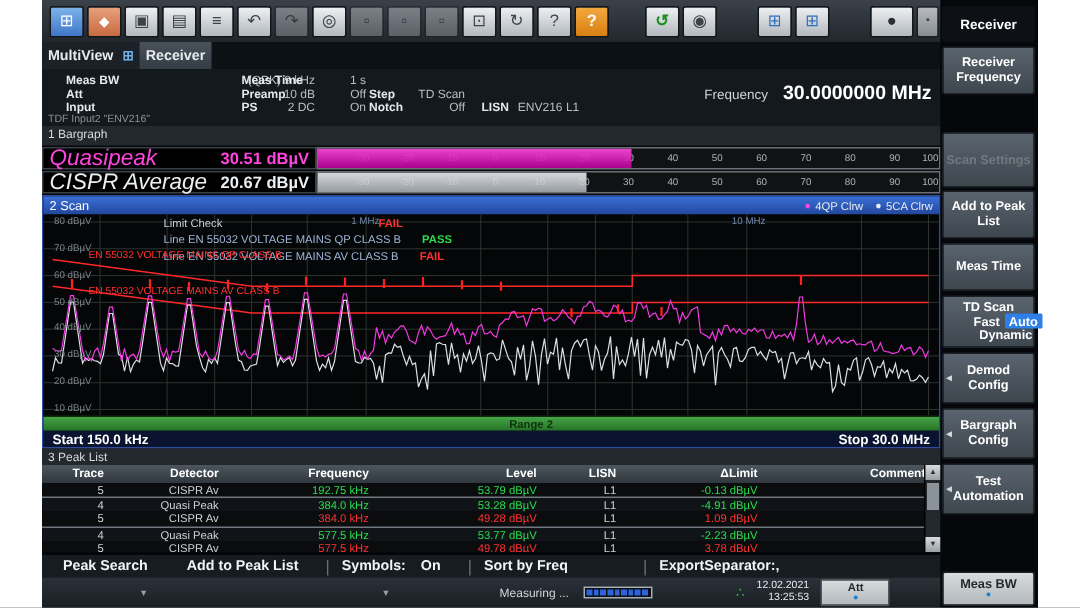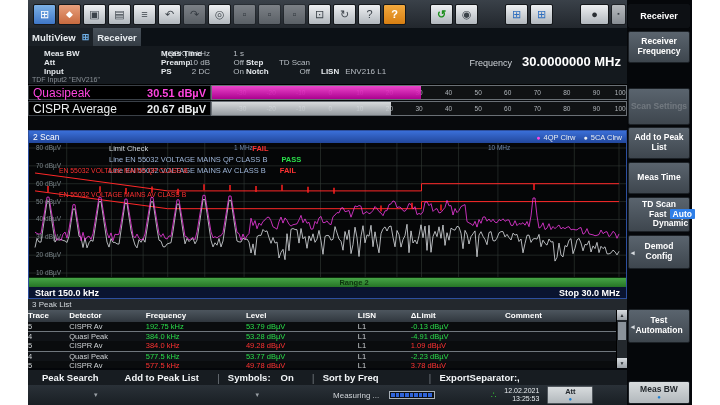--- a/index.html
+++ b/index.html
@@ -41,21 +41,21 @@
   #freqblock{position:absolute;right:6px;top:8px;display:flex;align-items:baseline;}
   #freqblock .fl{font-size:9px;color:#ced3d8;margin-right:10px;}
   #freqblock .fv{font-size:13px;font-weight:bold;color:#fff;}
 
   
   .wtitle{height:12px;font-size:8px;color:#d5dade;padding:1px 4px 0 4px;background:#23282d;}
   #win1{position:absolute;left:0;top:84px;width:599px;height:46px;border:0;}
   .bgrow{position:relative;height:15px;margin-top:1px;display:flex;}
   .bglabel{width:183px;background:#000;border:1px solid #3a4047;box-sizing:border-box;display:flex;
     align-items:center;justify-content:space-between;padding:0 4px;}
-  .bglabel .n{font-size:12px;}
+  .bglabel .n{font-size:15px;font-style:italic;}
   .bglabel .v{font-size:11px;font-weight:bold;}
   .qp .n,.qp .v{color:#ff45e0;}
   .ca .n,.ca .v{color:#eceff1;}
   .bgbar{position:relative;flex:1;background:#101214;border:1px solid #6a7076;box-sizing:border-box;overflow:hidden;}
   .bgtick{position:absolute;top:3px;font-size:6.5px;color:rgba(200,206,212,.85);transform:translateX(-50%);}
   .bgfill{position:absolute;left:0;top:0;bottom:0;}
   .bgfill.qpf{background:linear-gradient(#ff49da,#b8009a);opacity:.92;}
   .bgfill.caf{background:linear-gradient(#f2f5f7,#a8aeb4);opacity:.88;}
 
   #win2{position:absolute;left:0;top:130px;width:599px;height:169px;border:1px solid #2d4f9e;box-sizing:border-box;}
@@ -73,21 +73,21 @@
   .pass{color:#2ade4a;}  .fail{color:#ff3232;}
   .limlab{position:absolute;font-size:6.8px;color:#ff3030;z-index:4;white-space:nowrap;}
   #rangebar{position:relative;height:9px;background:linear-gradient(#46a446,#267426);border-top:1px solid #0c2c0c;}
   #rangebar span{position:absolute;left:52%;top:0;font-size:7.5px;font-weight:bold;color:#0d330d;}
   #startstop{height:11px;background:#0a1430;display:flex;justify-content:space-between;align-items:center;
     padding:0 6px;font-size:9px;font-weight:bold;color:#fff;}
 
   
   #win3{position:absolute;left:0;top:299px;width:599px;height:69px;}
   #pktable{position:absolute;left:0;top:11px;right:10px;bottom:0;}
-  .pkhead,.pkrow{display:grid;grid-template-columns:7% 13% 17% 19% 9% 16% 19%;text-align:left;}
+  .pkhead,.pkrow{display:grid;grid-template-columns:7% 13% 17% 19% 9% 16% 19%;text-align:right;}
   .pkhead{height:12px;background:linear-gradient(#4d565e,#30373e);color:#fff;font-size:8px;font-weight:bold;line-height:12px;}
   .pkrow{height:9.2px;font-size:7.5px;line-height:9px;color:#cfd3d6;background:#0a0c0e;}
   .pkrow:nth-child(odd){background:#101317;}
   .pkrow.grp{border-top:1px solid #70777e;}
   #pkscroll{position:absolute;right:0;top:11px;width:10px;bottom:0;background:#23282d;border-left:1px solid #000;}
   #pkup,#pkdn{position:absolute;left:0;width:10px;height:10px;background:linear-gradient(#d8dce0,#9aa0a6);
     color:#2a2f34;font-size:5px;text-align:center;line-height:10px;}
   #pkup{top:0;} #pkdn{bottom:0;}
   #pkthumb{position:absolute;left:1px;top:12px;width:8px;height:18px;background:#8a929a;}
 
@@ -219,20 +219,21 @@
           </div>
       </div>
       <div id="tdfline">TDF Input2 "ENV216"</div>
       <div id="freqblock">
         <span class="fl">Frequency</span>
         <span class="fv">30.0000000 MHz</span>
       </div>
     </div>
 
     <div id="win1">
+      <div class="wtitle">1 Bargraph</div>
       <div id="bgrows">
           <div class="bgrow">
             <div class="bglabel qp">
               <span class="n">Quasipeak</span>
               <span class="v">30.51 dBµV</span>
             </div>
             <div class="bgbar">
               <span class="bgtick" style="left: 7.14286%;">-30</span>
               <span class="bgtick" style="left: 14.2857%;">-20</span>
               <span class="bgtick" style="left: 21.4286%;">-10</span>
@@ -481,20 +482,24 @@
         <div>
           <span class="tri-line">TD Scan</span>
           <div class="tri-opts"><span>Fast</span><span class="sel">Auto</span></div>
           <div class="tri-opts"><span>Dynamic</span></div>
         </div>
       </div>
       <div class="skey submenu" style="top: 235px; height: 34px;">
         <span class="subarr">◂</span>
         <span>Demod Config</span>
       </div>
+      <div class="skey submenu" style="top: 272px; height: 34px;">
+        <span class="subarr">◂</span>
+        <span>Bargraph Config</span>
+      </div>
       <div class="skey submenu" style="top: 309px; height: 34px; text-align: center;">
         <span class="subarr">◂</span>
         <span>Test Automation</span>
       </div>
       <div class="skey bottom" style="top: 381px; height: 23px;">
         <div><span>Meas BW</span><span class="bd">●</span></div>
       </div>
     </div>
 </div>
 

